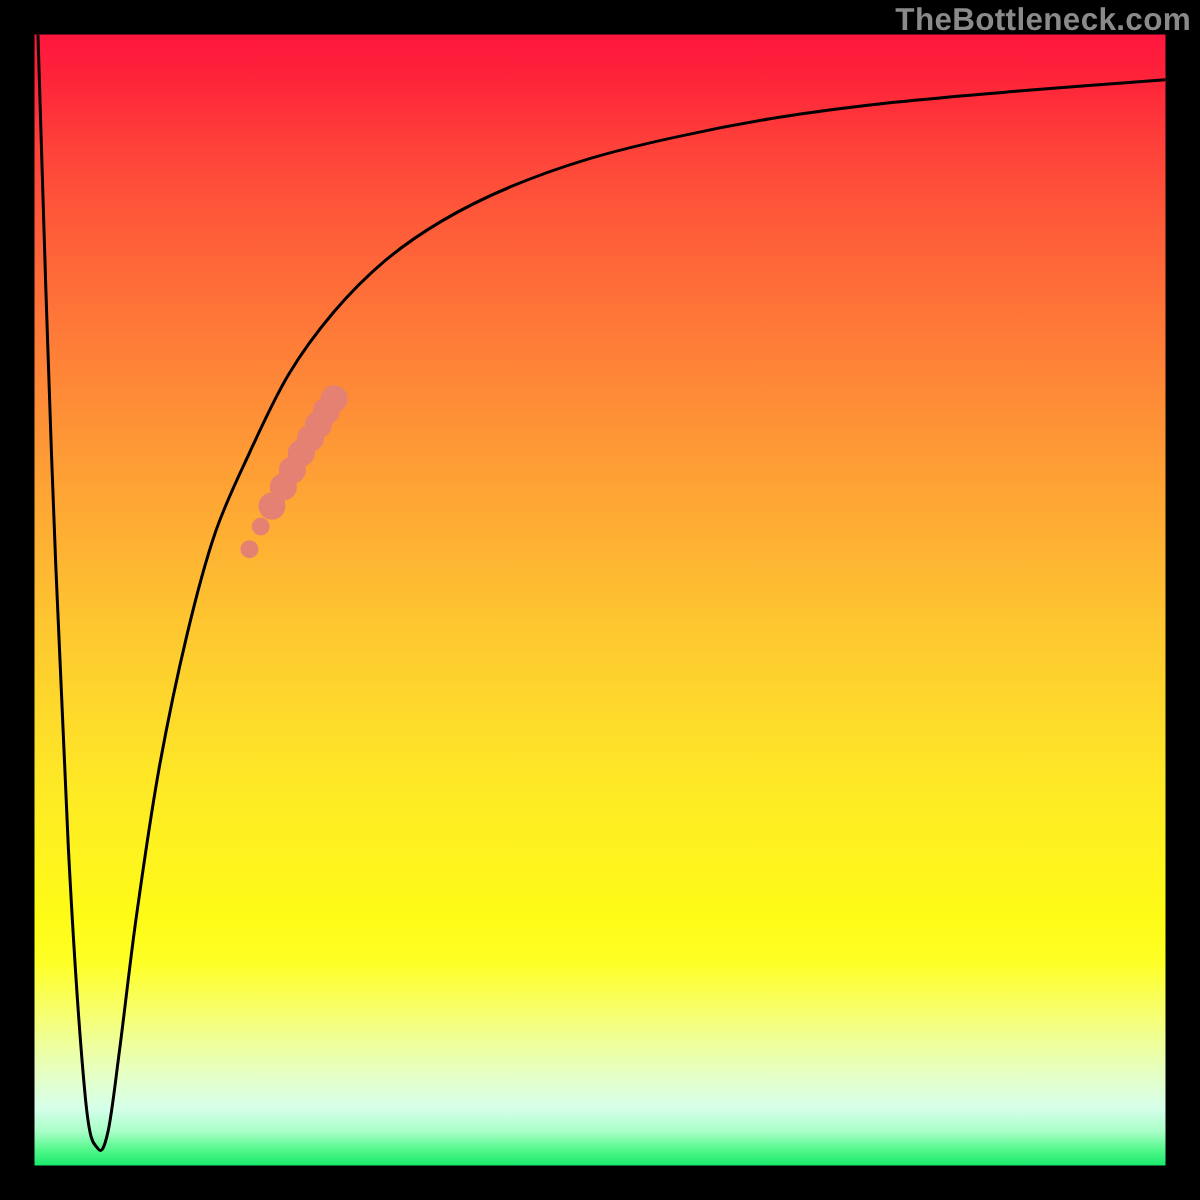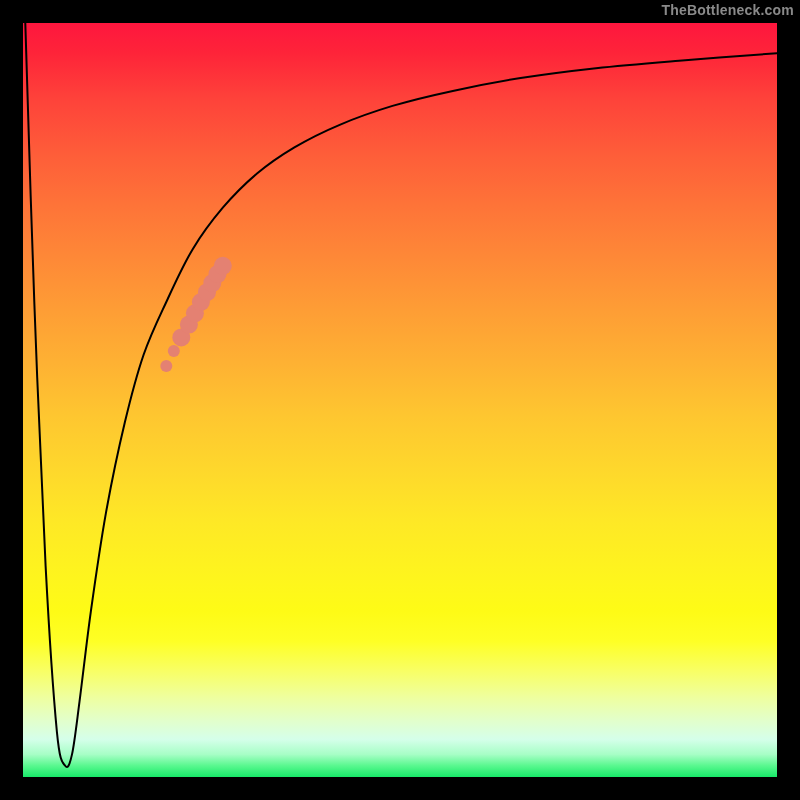--- a/index.html
+++ b/index.html
@@ -46,21 +46,21 @@
       #a7fec6 97%,
       #59f88f 98.5%,
       #18e969 100%
     );
   }
   .watermark {
     position: absolute;
     top: 2px;
     right: 6px;
     color: #8a8a8a;
-    font-size: 14px;
+    font-size: 21px;
     font-weight: 600;
     letter-spacing: 0.2px;
     user-select: none;
   }
   svg.curve {
     position: absolute;
     left: 0;
     top: 0;
     width: 754px;
     height: 754px;

